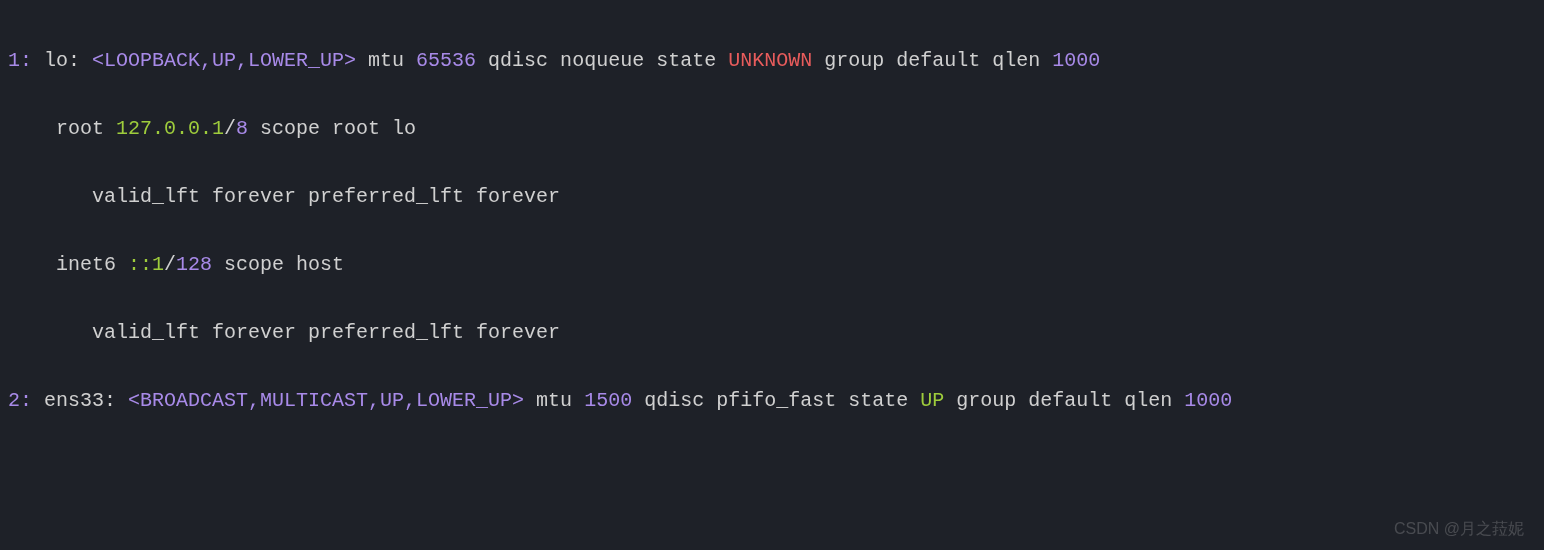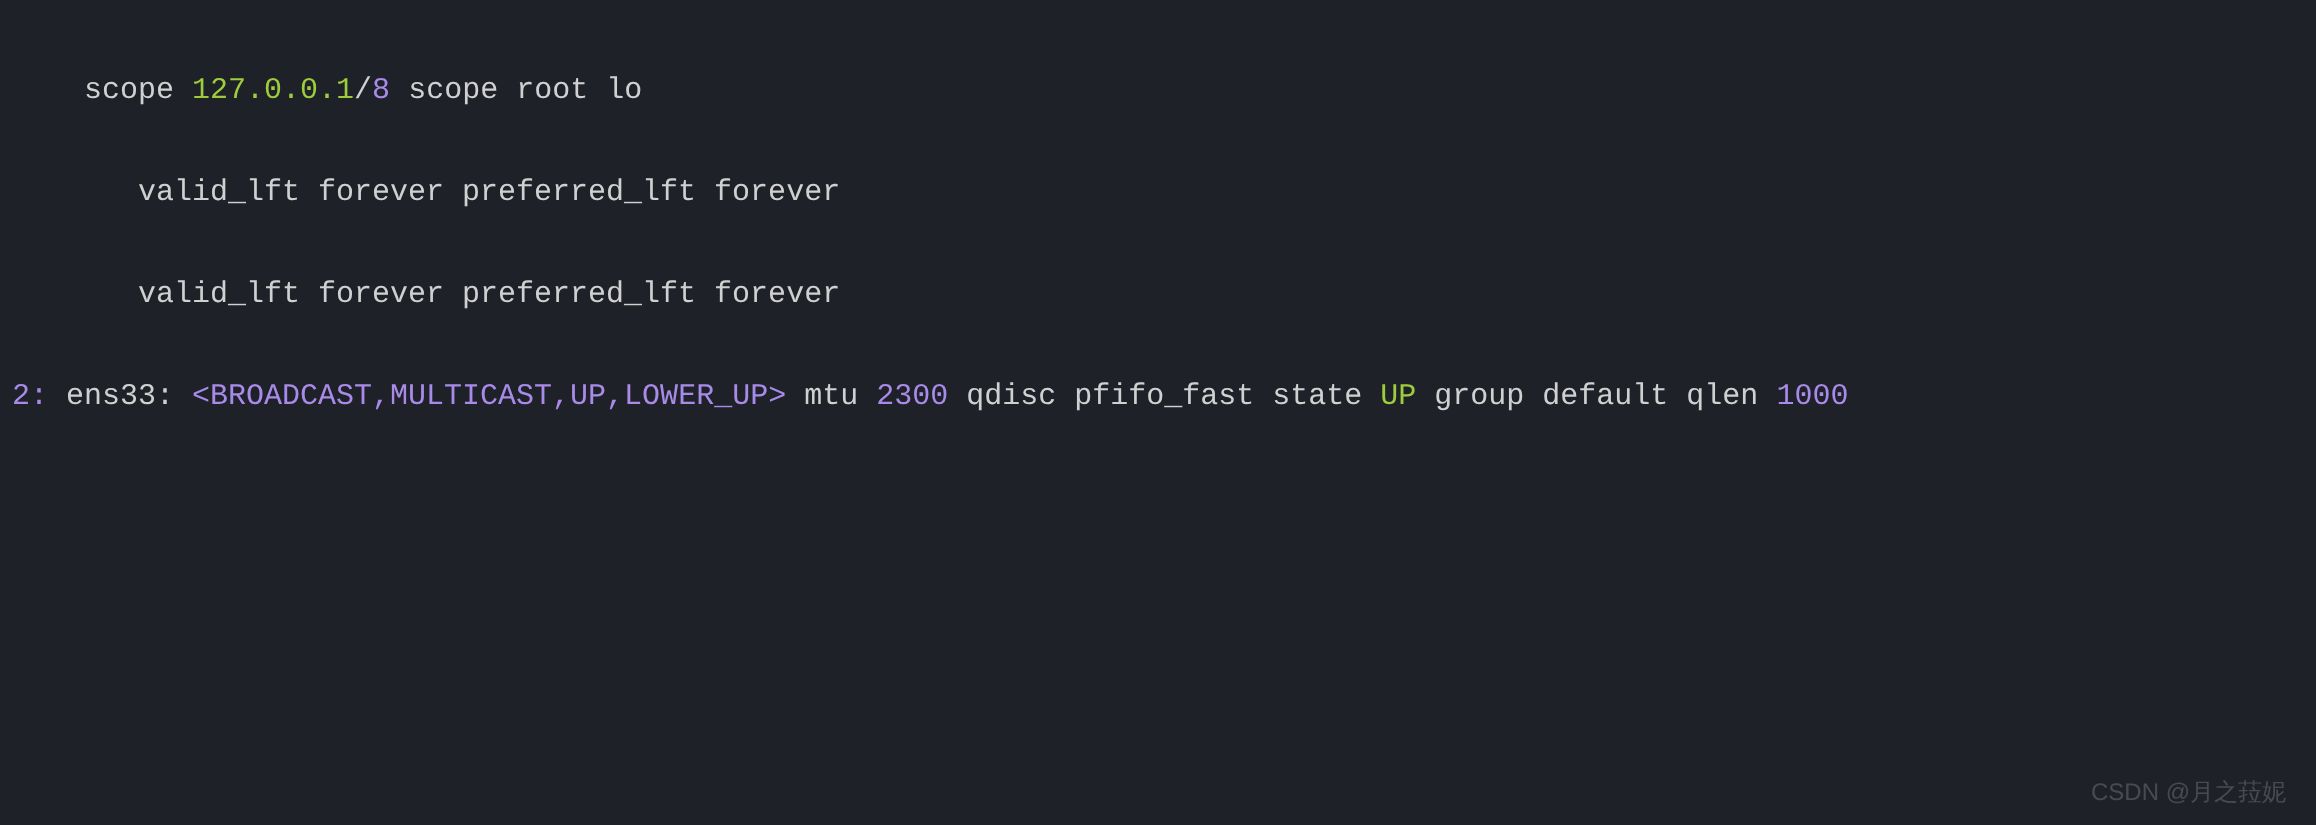--- a/index.html
+++ b/index.html
@@ -32,24 +32,26 @@
     color: rgba(200,200,200,0.25);
     font-family: sans-serif;
     text-align: center;
   }
   .line { display:block; }
 </style>
 </head>
 <body>
 
 <div class="terminal">
-<span class="line"><span class="gray">    scope </span><span class="green">127.0.0.1</span><span class="gray">/</span><span class="purple">8</span><span class="gray"> scope root lo</span></span>
+<span class="line"><span class="purple">1:</span><span class="gray"> lo: </span><span class="purple">&lt;LOOPBACK,UP,LOWER_UP&gt;</span><span class="gray"> mtu </span><span class="purple">65536</span><span class="gray"> qdisc noqueue state </span><span class="red">UNKNOWN</span><span class="gray"> group default qlen </span><span class="purple">1000</span></span>
+<span class="line"><span class="gray">    root </span><span class="green">127.0.0.1</span><span class="gray">/</span><span class="purple">8</span><span class="gray"> scope root lo</span></span>
 <span class="line gray">       valid_lft forever preferred_lft forever</span>
+<span class="line"><span class="gray">    inet6 </span><span class="green">::1</span><span class="gray">/</span><span class="purple">128</span><span class="gray"> scope host </span></span>
 <span class="line gray">       valid_lft forever preferred_lft forever</span>
-<span class="line"><span class="purple">2:</span><span class="gray"> ens33: </span><span class="purple">&lt;BROADCAST,MULTICAST,UP,LOWER_UP&gt;</span><span class="gray"> mtu </span><span class="purple">2300</span><span class="gray"> qdisc pfifo_fast state </span><span class="green">UP</span><span class="gray"> group default qlen </span><span class="purple">1000</span></span>
+<span class="line"><span class="purple">2:</span><span class="gray"> ens33: </span><span class="purple">&lt;BROADCAST,MULTICAST,UP,LOWER_UP&gt;</span><span class="gray"> mtu </span><span class="purple">1500</span><span class="gray"> qdisc pfifo_fast state </span><span class="green">UP</span><span class="gray"> group default qlen </span><span class="purple">1000</span></span>
 
 
 
 
 
 
 </div>
 
 <div class="watermark">CSDN @月之菈妮</div>
 

